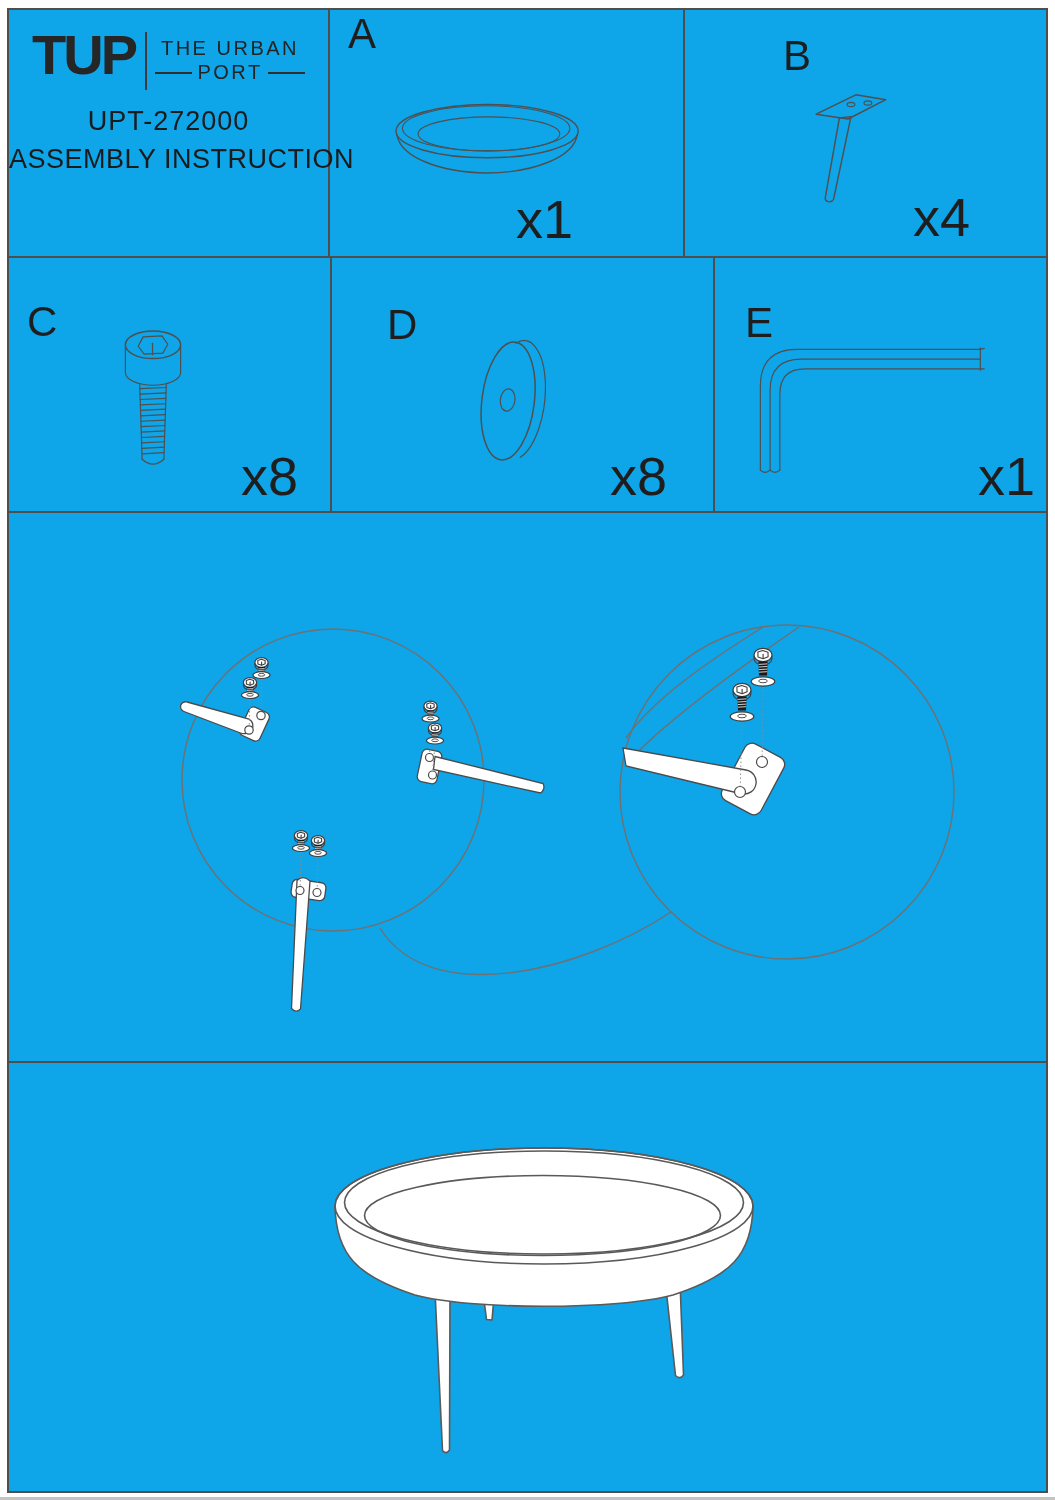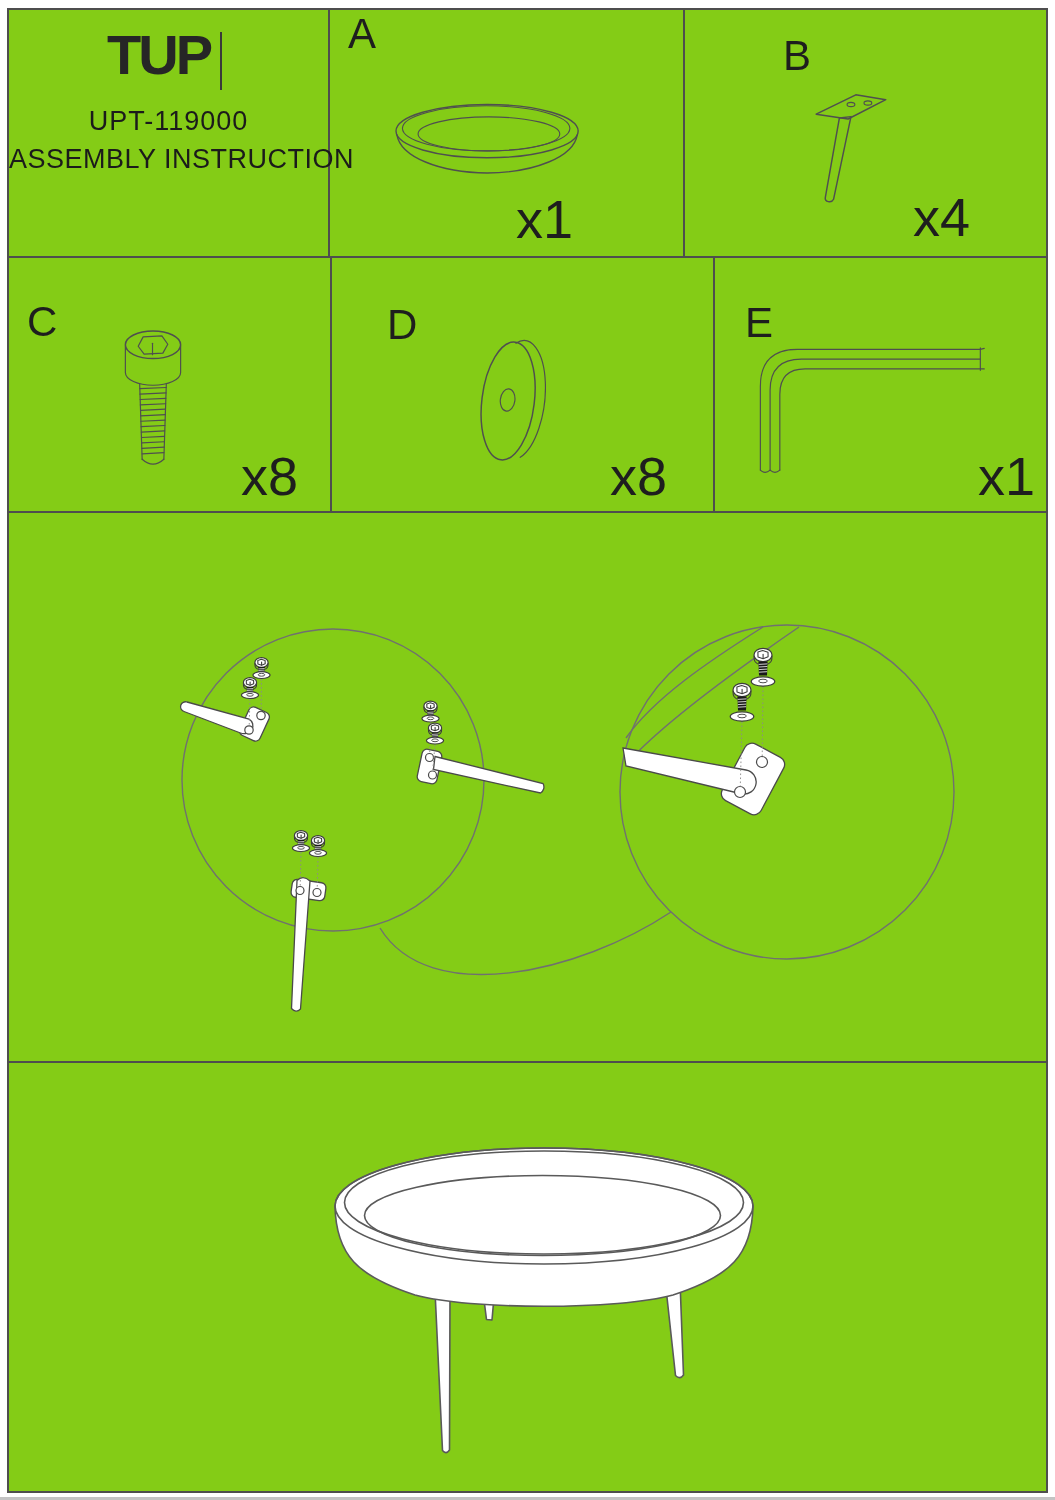--- a/index.html
+++ b/index.html
@@ -1,18 +1,18 @@
 <!DOCTYPE html>
 <html><head>
 <meta charset="utf-8">
 <style>
   html,body{margin:0;padding:0;background:#fff;}
   body{width:1055px;height:1500px;position:relative;font-family:"Liberation Sans",sans-serif;color:#1b1b1b;}
   .page{position:absolute;left:0;top:0;width:1055px;height:1500px;background:#fff;overflow:hidden;}
-  .row{position:absolute;left:7px;width:1041px;border:2px solid #4e4e4e;background:#84cc16;display:flex;box-sizing:border-box;}
+  .row{position:absolute;left:7px;width:1041px;border:2px solid #4e4e4e;background:#0ea5e9;display:flex;box-sizing:border-box;}
   .r1{top:8px;height:250px;}
   .r2{top:256px;height:257px;}
   .r3{top:511px;height:552px;}
   .r4{top:1061px;height:432px;}
   .cell{position:relative;box-sizing:border-box;}
   .bdr{border-right:2px solid #4e4e4e;}
   .c-logo{width:321px;}
   .c-a{width:355px;}
   .c-b{flex:1;}
   .c-c{width:323px;}
@@ -63,22 +63,30 @@
 </head>
 <body>
 
 <div class="page">
 
   <div class="row r1">
     <div class="cell c-logo bdr">
       <div class="brand-row">
         <span class="logo-tup">TUP</span>
         <span class="logo-sep"></span>
+        <span class="brand-names">
+          <span class="brand-l1">THE URBAN</span>
+          <span class="port-row">
+            <i class="rule"></i>
+            <span class="port-txt">PORT</span>
+            <i class="rule"></i>
+          </span>
+        </span>
       </div>
-      <div class="model">UPT-119000</div>
+      <div class="model">UPT-272000</div>
       <div class="subtitle">ASSEMBLY INSTRUCTION</div>
     </div>
 
     <div class="cell c-a bdr">
       <span class="part-id lbl-a">A</span>
       <svg class="art a-a" width="212" height="92" viewBox="0 0 230 100">
         <ellipse class="ln" cx="114" cy="36" rx="99" ry="29"></ellipse>
         <ellipse class="lnt" cx="113" cy="33" rx="91" ry="24.5"></ellipse>
         <ellipse class="lnt" cx="116" cy="39" rx="77" ry="18.5"></ellipse>
         <path class="ln" d="M16,40 C20,64 62,81 114,81.5 C166,81 208,64 212,40"></path>

